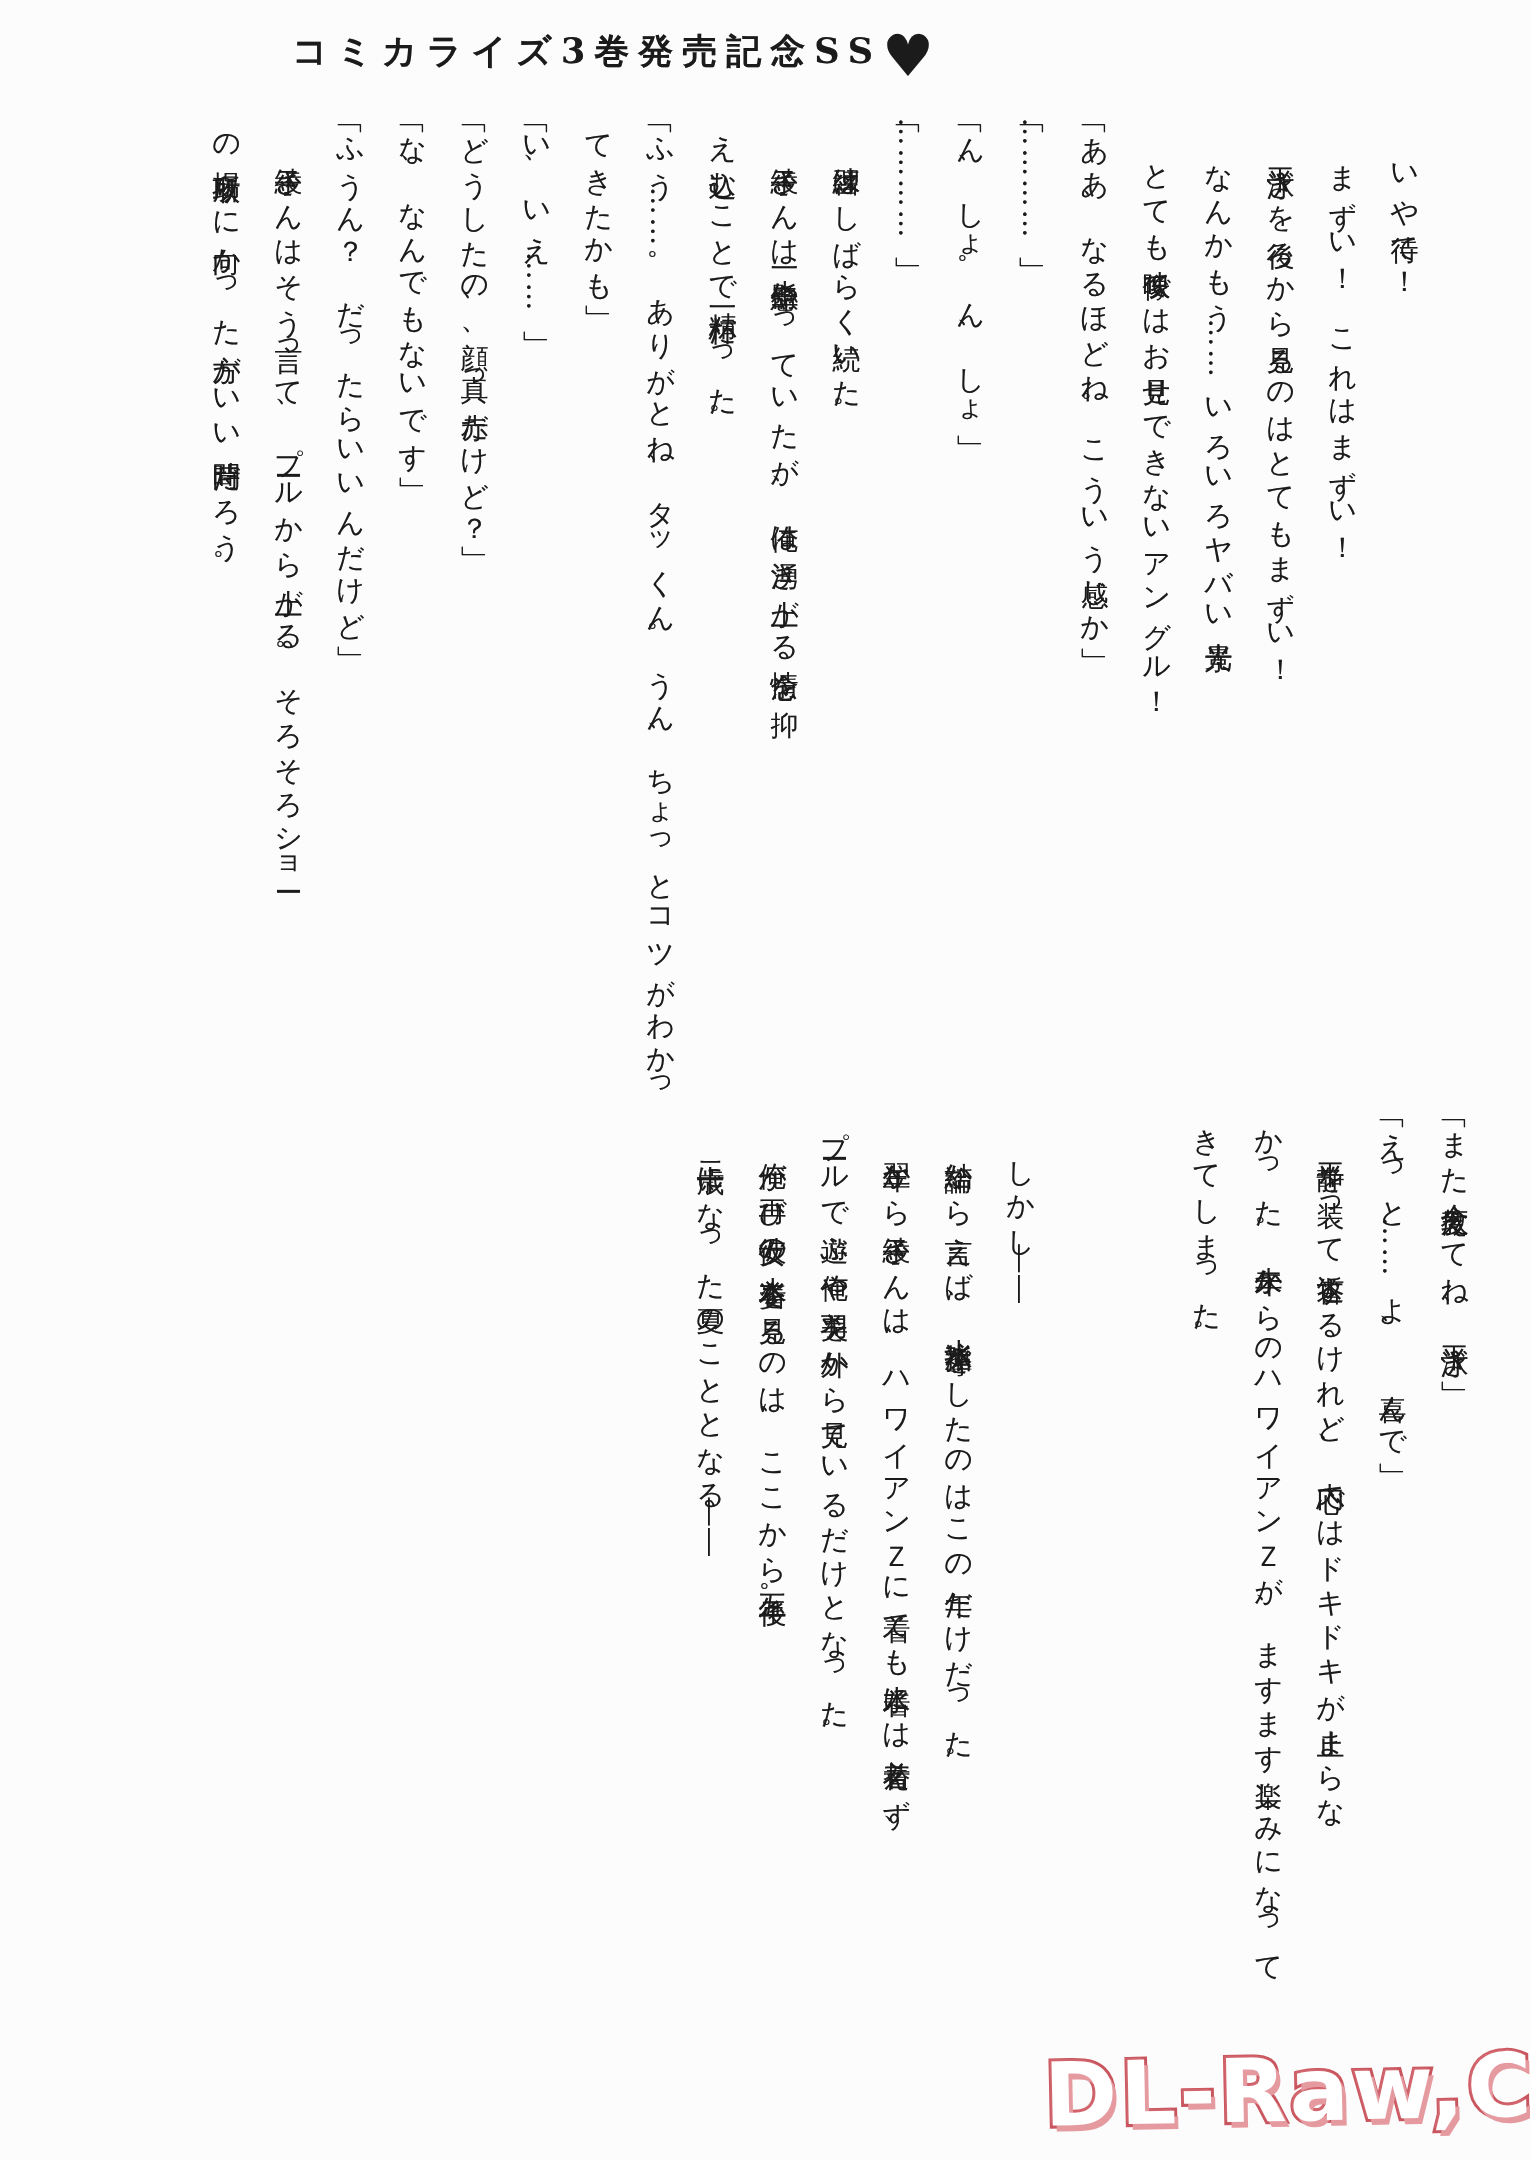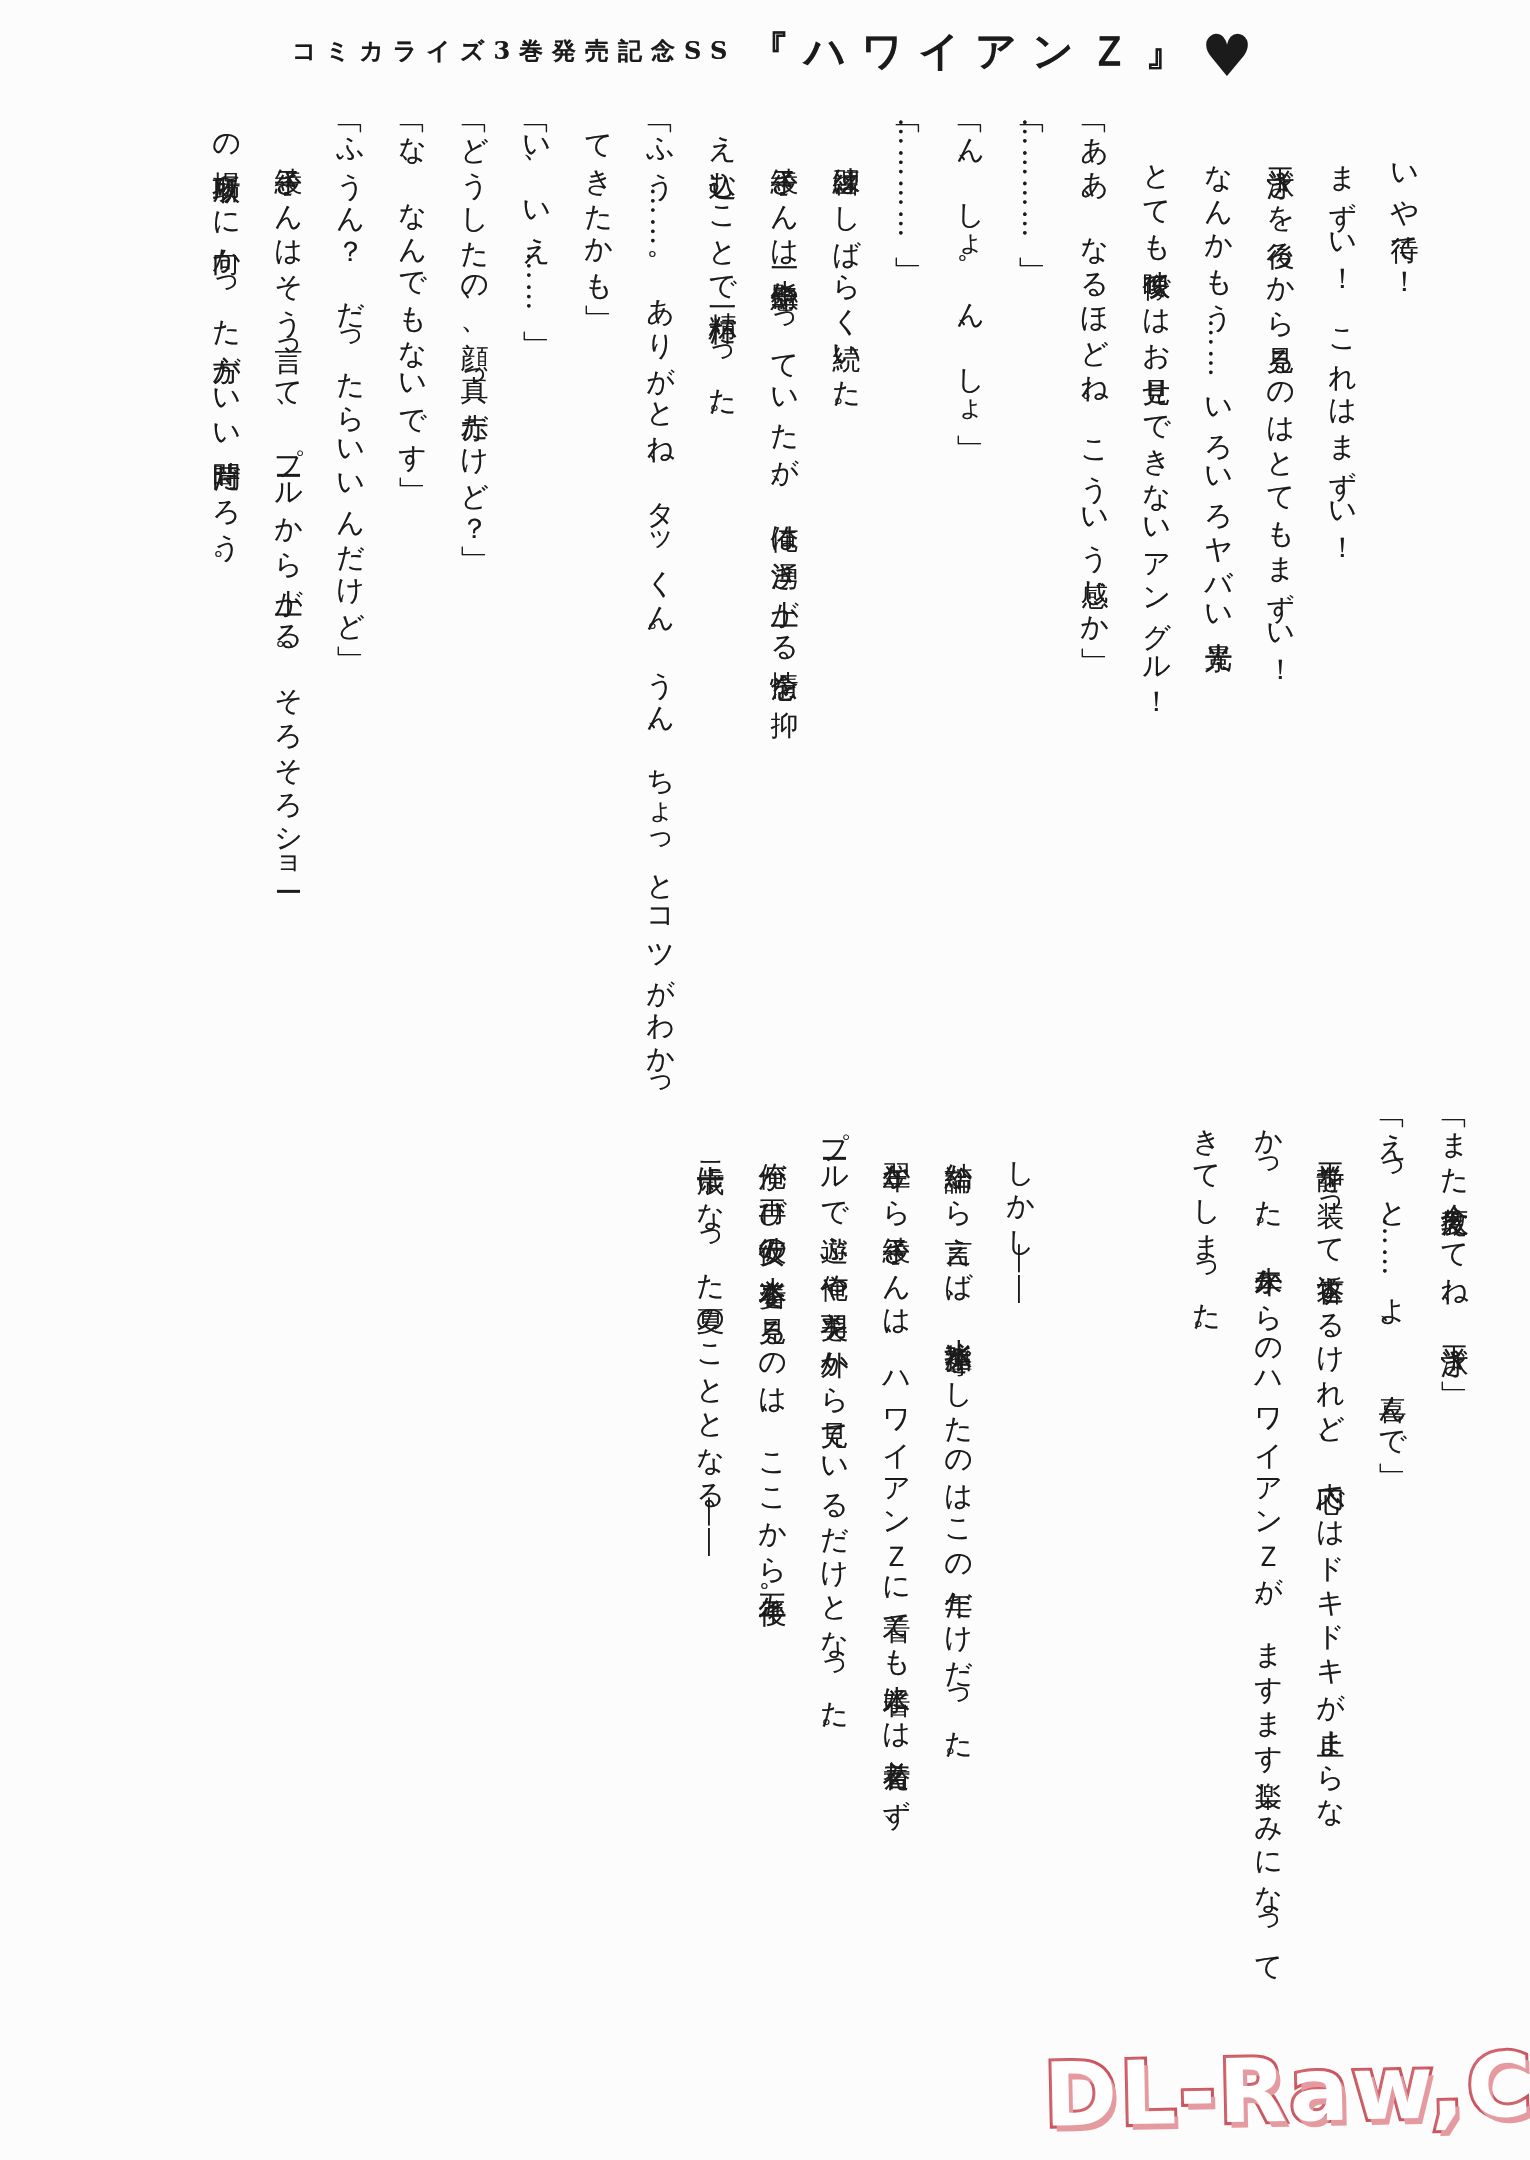--- a/index.html
+++ b/index.html
@@ -12,21 +12,21 @@
     font-family:"DejaVu Serif","Liberation Serif",serif;
     color:#1b1b1b;
   }
   
   .header{
     position:absolute;left:292px;top:16px;height:70px;
     display:flex;align-items:center;
     white-space:nowrap;
   }
   .header-label{
-    font-size:24px;font-weight:700;letter-spacing:9px;
+    font-size:35px;font-weight:700;letter-spacing:9px;
     text-shadow:0 0 .5px rgba(0,0,0,.45);
   }
   .header-title{
     font-size:41px;font-weight:700;letter-spacing:15px;margin-left:12px;
     text-shadow:0 0 .5px rgba(0,0,0,.45);
   }
   .heart{
     font-size:58px;line-height:1;position:relative;top:5px;margin-left:0px;
   }
   
@@ -55,21 +55,20 @@
     white-space:nowrap;
   }
 </style>
 </head>
 <body>
 
 <div class="page">
 
   <div class="header">
     <span class="header-label">コミカライズ3巻発売記念SS</span>
-    <span class="header-title">『ハワイアンＺ』</span>
     <span class="heart">♥</span>
   </div>
 
   <div id="top-block" class="vblock">
       <div class="vline">　いや待て！</div>
       <div class="vline">　まずい！　これはまずい！</div>
       <div class="vline">　平泳ぎを後ろから見るのはとてもまずい！</div>
       <div class="vline">　なんかもう……いろいろヤバい光景！</div>
       <div class="vline">　とても映像ではお見せできないアングル！</div>
       <div class="vline">「ああ、なるほどね。こういう感じか」</div>

